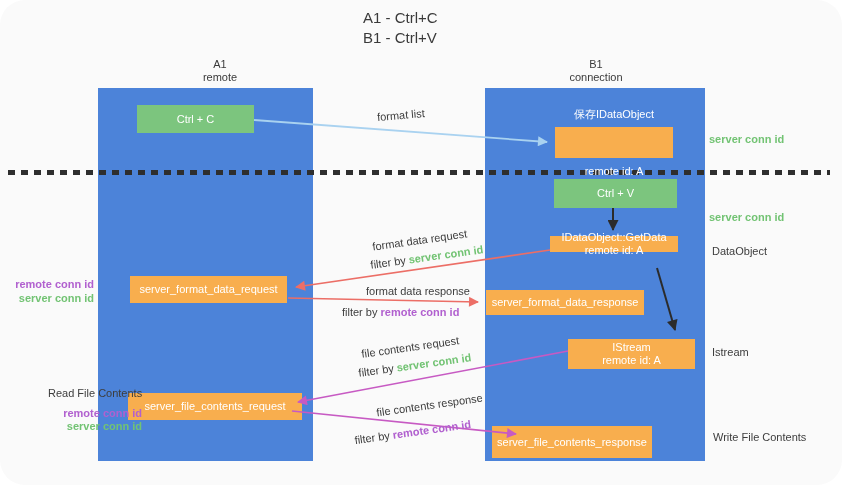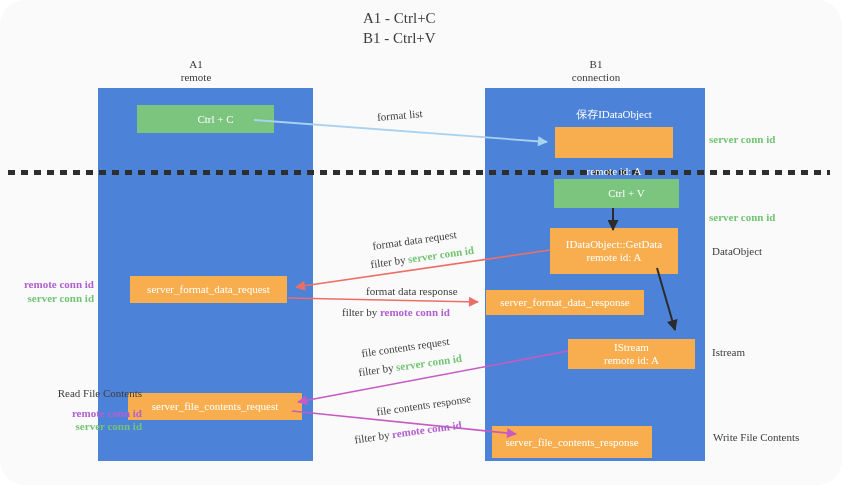--- a/index.html
+++ b/index.html
@@ -1,41 +1,41 @@
 <!DOCTYPE html>
 <html><head>
 <meta charset="utf-8">
 <style>
   html,body { margin:0; padding:0; }
   .canvas {
     position:relative; width:842px; height:485px;
     background:#fafafa; overflow:hidden;
-    font-family:Liberation Serif, serif;
+    font-family:Liberation Sans, sans-serif;
     border-radius:25px;
   }
   .title-block { position:absolute; left:363px; top:8px; font-size:15px; line-height:20px; color:#3a3a3a; z-index:5; }
   .col { position:absolute; background:#4c83d9; z-index:1; }
   .col-a1 { left:98px;  top:88px; width:215px; height:373px; }
   .col-b1 { left:485px; top:88px; width:220px; height:373px; }
   .col-header { position:absolute; top:58px; font-size:11px; line-height:13px; color:#3a3a3a; text-align:center; transform:translateX(-50%); z-index:5; }
   .dotted-line {
     position:absolute; left:8px; top:170px; width:822px; height:5px; z-index:2;
     background:repeating-linear-gradient(to right, #2e2e2e 0 7px, transparent 7px 13px);
   }
   .node {
     position:absolute; z-index:3;
     display:flex; flex-direction:column; align-items:center; justify-content:center;
     color:#ffffff; font-size:11px; line-height:13px; text-align:center; white-space:nowrap;
   }
-  .green  { background:#7cc57e;padding-left:20px; }
+  .green  { background:#7cc57e; }
   .orange { background:#f8ae4e; }
   .n-ctrl-c   { left:137px; top:105px; width:117px; height:28px; }
   .n-save     { left:555px; top:127px; width:118px; height:31px;gap:44px; }
-  .n-ctrl-v   { left:554px; top:179px; width:105px; height:29px; }
-  .n-getdata  { left:550px; top:228px; width:128px; height:46px; }
+  .n-ctrl-v   { left:554px; top:179px; width:123px; height:29px; }
+  .n-getdata  { left:550px; top:236px; width:128px; height:16px; }
   .n-fmt-req  { left:130px; top:276px; width:157px; height:27px; }
   .n-fmt-resp { left:486px; top:290px; width:158px; height:25px; }
   .n-istream  { left:568px; top:339px; width:127px; height:30px; }
   .n-file-req { left:128px; top:393px; width:174px; height:27px; }
   .n-file-resp{ left:492px; top:426px; width:160px; height:32px; }
   svg.arrows { position:absolute; left:0; top:0; z-index:4; pointer-events:none; }
   .lbl { position:absolute; z-index:5; font-size:11px; color:#3d3d3d; white-space:nowrap; }
   .rot { transform:rotate(-8deg); }
   .rot-sm { transform:rotate(-5deg); }
   .green-t  { color:#72c373; font-weight:bold; }
@@ -50,21 +50,21 @@
 </head>
 <body>
 
 <div class="canvas">
 
   <div class="title-block">
     <div>A1 - Ctrl+C</div>
     <div>B1 - Ctrl+V</div>
   </div>
 
-  <div class="col-header" style="left:196px;">
+  <div class="col-header" style="left:220px;">
     <div>A1</div>
     <div>remote</div>
   </div>
   <div class="col-header" style="left:596px;">
     <div>B1</div>
     <div>connection</div>
   </div>
 
   <div class="col col-a1"></div>
   <div class="col col-b1"></div>

